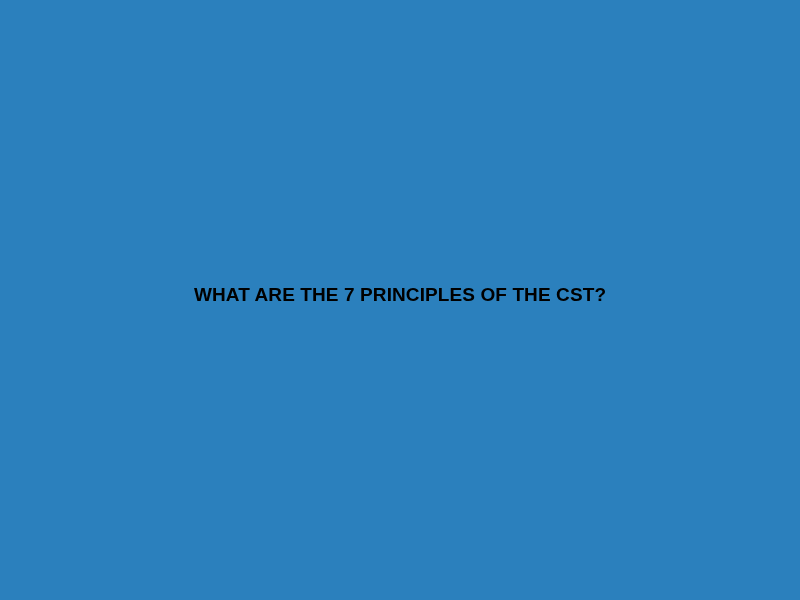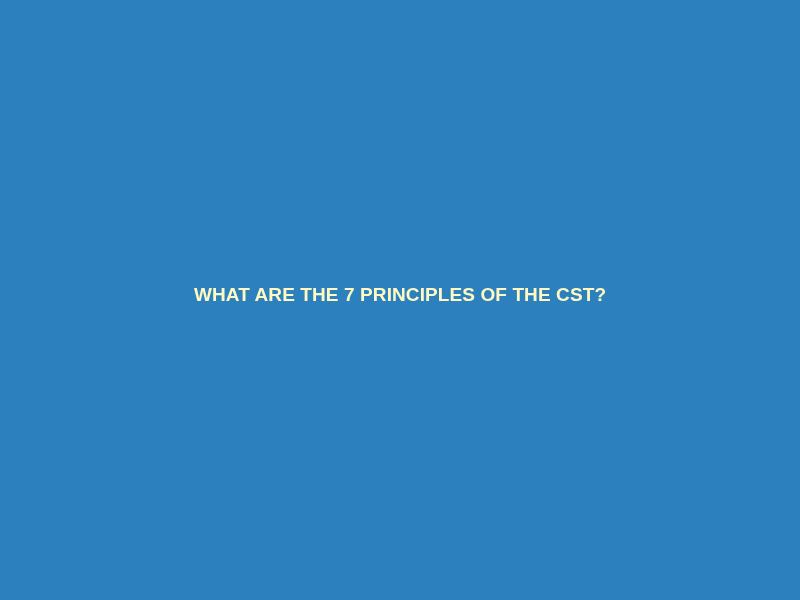--- a/index.html
+++ b/index.html
@@ -46,15 +46,15 @@
     
     transform: translateY(-5px);
     -webkit-font-smoothing: antialiased;
   }
 </style>
 </head>
 <body>
 
 <div id="title-card" style="background: rgb(43, 128, 189);">
 
-  <h1 id="headline" style="color: #fef9c3; font-size: 19px;">WHAT ARE THE 7 PRINCIPLES OF THE CST?</h1>
+  <h1 id="headline" style="color: #000000; font-size: 19px;">WHAT ARE THE 7 PRINCIPLES OF THE CST?</h1>
 
 </div>
 
 </body></html>

